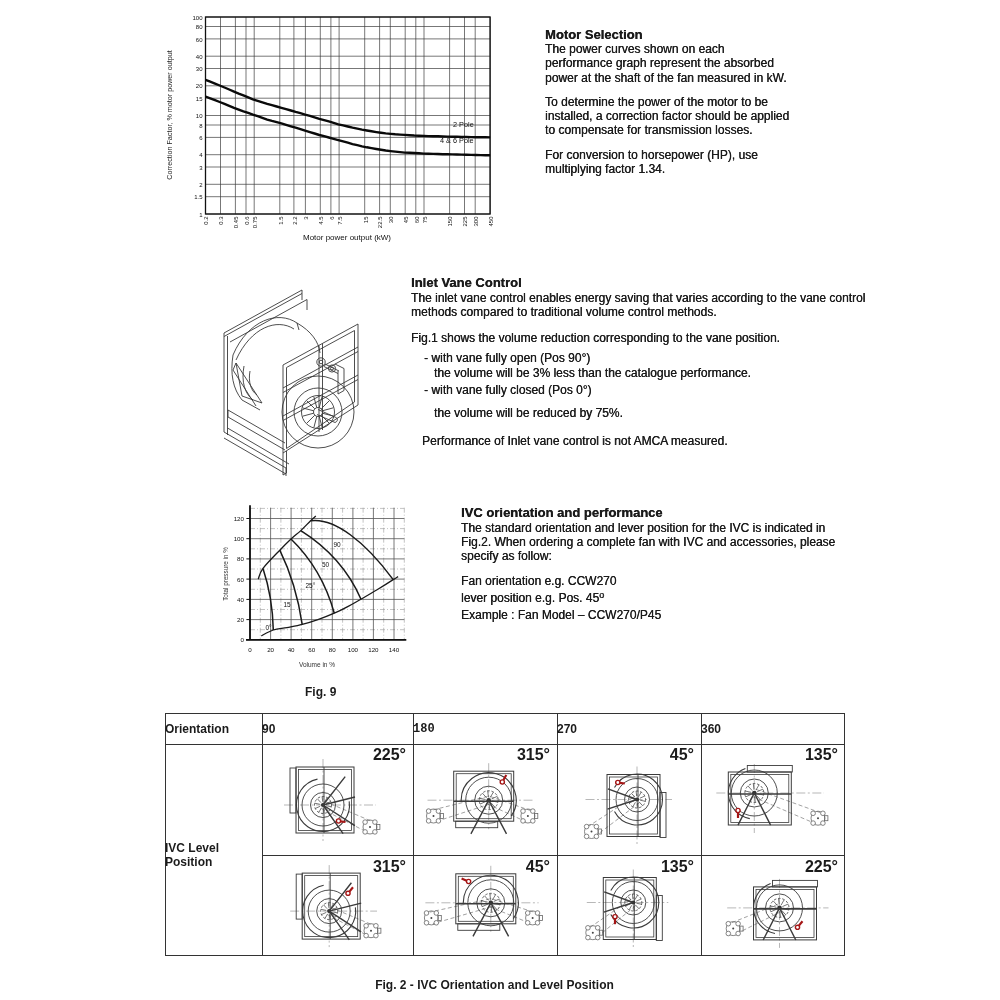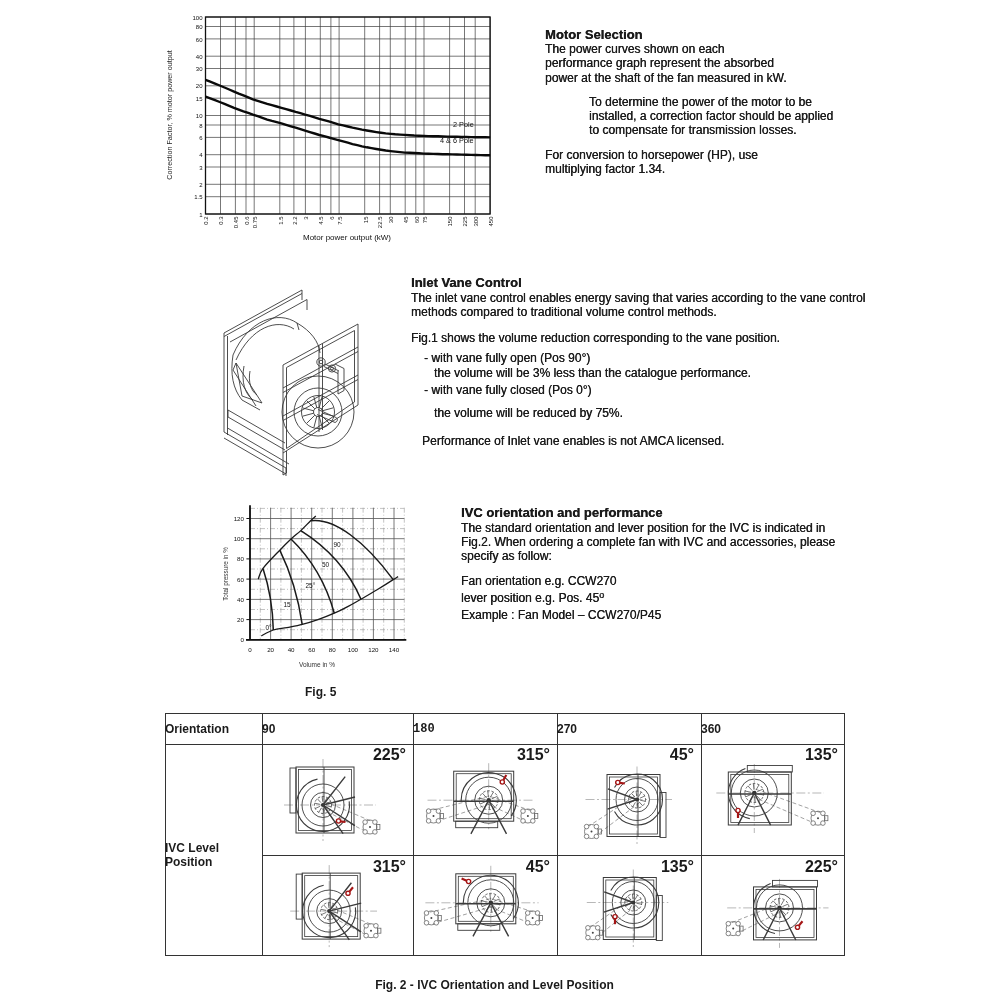--- a/index.html
+++ b/index.html
@@ -74,21 +74,21 @@
 
 <text x="303" y="126.5" font-size="7.3" fill="#111">2 Pole</text>
 
 <text x="290" y="143" font-size="7.3" fill="#111">4 &amp; 6 Pole</text>
 </svg>
 
 <div class="txt h" style="left:545px;top:27.5px;">Motor Selection</div>
 
 <div class="txt" style="left:545px;top:42px;width:250px;">The power curves shown on each performance graph represent the absorbed power at the shaft of the fan measured in kW.</div>
 
-<div class="txt" style="left:545px;top:94.5px;width:250px;margin-left:44px;">To determine the power of the motor to be installed, a correction factor should be applied to compensate for transmission losses.</div>
+<div class="txt" style="left:545px;top:94.5px;width:250px;">To determine the power of the motor to be installed, a correction factor should be applied to compensate for transmission losses.</div>
 
 <div class="txt" style="left:545px;top:147.5px;width:250px;">For conversion to horsepower (HP), use multiplying factor 1.34.</div>
 
 <svg style="position:absolute;left:200px;top:270px" width="180" height="215" viewBox="0 0 180 215">
 
 <g>
         <path d="M24,63 L102,20 M24,66.5 L102,23.5 M30,72 L107,29.5 M24,63 L24,162 M27.5,66 L27.5,165 M102,20 L102,30 M107,29.5 L107,40" stroke="#3a3a3a" stroke-width="0.9" fill="none"></path>
       </g>
 
 <g>
@@ -133,21 +133,21 @@
 <div class="txt" style="left:411px;top:290.5px;width:475px;">The inlet vane control enables energy saving that varies according to the vane control methods compared to traditional volume control methods.</div>
 
 <div class="txt" style="left:411px;top:331px;">Fig.1 shows the volume reduction corresponding to the vane position.</div>
 
 <div class="txt" style="left:424px;top:350.5px;">- with vane fully open (Pos 90°)</div>
 <div class="txt" style="left:434px;top:365.5px;">the volume will be 3% less than the catalogue performance.</div>
 
 <div class="txt" style="left:424px;top:383px;">- with vane fully closed (Pos 0°)</div>
 <div class="txt" style="left:434px;top:405.5px;text-align:right;">the volume will be reduced by 75%.</div>
 
-<div class="txt" style="left:422px;top:434px;">Performance of Inlet vane enables is not AMCA licensed.</div>
+<div class="txt" style="left:422px;top:434px;">Performance of Inlet vane control is not AMCA measured.</div>
 
 <svg style="position:absolute;left:213px;top:495px" width="210" height="190" viewBox="0 0 210 190">
 
 <text transform="translate(15,79) rotate(-90)" text-anchor="middle" font-size="6.3" fill="#333">Total pressure in %</text>
 
 <path d="M47.3,12.7 V144.8 M67.9,12.7 V144.8 M88.4,12.7 V144.8 M109,12.7 V144.8 M129.6,12.7 V144.8 M150.1,12.7 V144.8 M170.7,12.7 V144.8 M191.3,12.7 V144.8 M37,134.7 H191.3 M37,114.5 H191.3 M37,94.3 H191.3 M37,74 H191.3 M37,53.8 H191.3 M37,33.6 H191.3 M37,13.4 H191.3" stroke="#9a9a9a" stroke-width="0.6" stroke-dasharray="5 2 1 2" fill="none"></path>
 <path d="M37,12.7 V144.8 M57.6,12.7 V144.8 M78.1,12.7 V144.8 M98.7,12.7 V144.8 M119.3,12.7 V144.8 M139.9,12.7 V144.8 M160.4,12.7 V144.8 M181,12.7 V144.8 M37,144.8 H191.3 M37,124.6 H191.3 M37,104.4 H191.3 M37,84.1 H191.3 M37,63.9 H191.3 M37,43.7 H191.3 M37,23.5 H191.3" stroke="#555" stroke-width="0.8" fill="none"></path>
 
 <path d="M37,10.3 V145.7 M33,144.8 H193.3" stroke="#111" stroke-width="1.8" fill="none"></path>
 <path d="M33.4,144.8 H37 M33.4,124.6 H37 M33.4,104.4 H37 M33.4,84.1 H37 M33.4,63.9 H37 M33.4,43.7 H37 M33.4,23.5 H37" stroke="#111" stroke-width="1" fill="none"></path>
@@ -181,21 +181,21 @@
         <text x="98.7" y="157" text-anchor="middle" font-size="6.2" fill="#111">60</text>
         <text x="119.3" y="157" text-anchor="middle" font-size="6.2" fill="#111">80</text>
         <text x="139.9" y="157" text-anchor="middle" font-size="6.2" fill="#111">100</text>
         <text x="160.4" y="157" text-anchor="middle" font-size="6.2" fill="#111">120</text>
         <text x="181" y="157" text-anchor="middle" font-size="6.2" fill="#111">140</text>
       </g>
 
 <text x="104" y="172" text-anchor="middle" font-size="6.5" fill="#333">Volume in %</text>
 </svg>
 
-<div class="cap" style="left:305px;top:684.5px;font-size:12px;">Fig. 5</div>
+<div class="cap" style="left:305px;top:684.5px;font-size:12px;">Fig. 9</div>
 
 <div class="txt h" style="left:461px;top:506px;">IVC orientation and performance</div>
 
 <div class="txt" style="left:461px;top:520.5px;width:380px;">The standard orientation and lever position for the IVC is indicated in Fig.2. When ordering a complete fan with IVC and accessories, please specify as follow:</div>
 
 <div class="txt" style="left:461px;top:573.5px;">Fan orientation e.g. CCW270<br>lever position e.g. Pos. 45<span style="font-size:9px;vertical-align:4px;">o</span></div>
 
 <div class="txt" style="left:461px;top:608px;">Example : Fan Model – CCW270/P45</div>
 
 <div style="position:absolute;left:165px;top:713px;width:678px;height:241px;border:1px solid #333;"></div>

